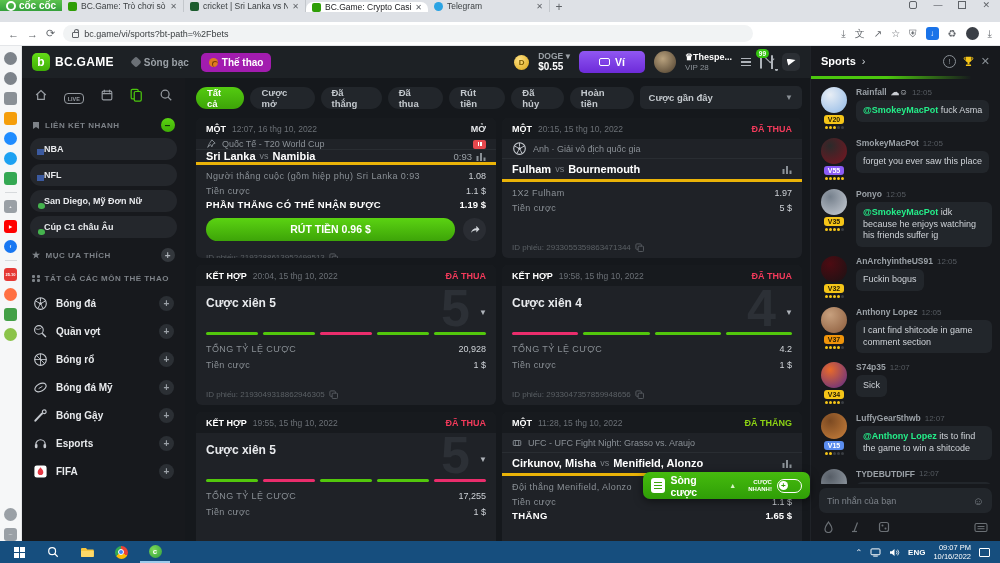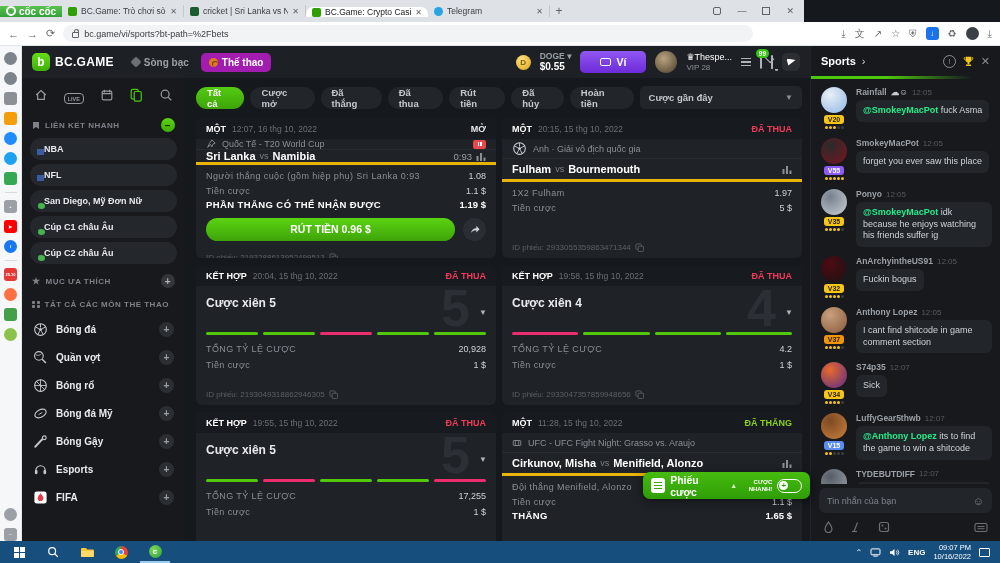--- a/index.html
+++ b/index.html
@@ -1,19 +1,19 @@
 <!DOCTYPE html>
 <html><head>
 <meta charset="utf-8">
 <style>
   *{margin:0;padding:0;box-sizing:border-box;font-family:"Liberation Sans",sans-serif;}
   html,body{background:#000;}
   .screen{position:relative;width:1000px;height:563px;overflow:hidden;background:#15181c;}
   
-  .tabbar{position:absolute;left:0;top:0;width:804px;height:22px;background:#dee1e6;display:flex;align-items:center;}
+  .tabbar{position:absolute;left:0;top:0;width:1000px;height:22px;background:#dee1e6;display:flex;align-items:flex-start;}
   .cc-logo{width:62px;background:linear-gradient(#5bc24e,#35a03c);color:#fff;font-size:10px;font-weight:700;display:flex;align-items:center;justify-content:center;gap:3px;}
   .cc-ring{width:10px;height:10px;border:2px solid #fff;border-radius:50%;display:inline-block;}
   .tabs{display:flex;align-items:stretch;}
   .tab{width:122px;display:flex;align-items:center;gap:4px;padding:0 6px;font-size:8.5px;color:#3c4043;border-right:1px solid #c3c7cc;}
   .tab.active{background:#fff;border-radius:7px 7px 0 0;margin-top:2px;border-right:none;color:#202124;}
   .tab .fav{width:9px;height:9px;border-radius:2px;flex:none;}
   .tab .t{flex:1;white-space:nowrap;overflow:hidden;}
   .tab .x{color:#5f6368;font-size:8px;flex:none;}
   .newtab{width:18px;display:flex;align-items:center;justify-content:center;color:#5f6368;font-size:12px;}
   .winctl{margin-left:auto;display:flex;align-items:center;gap:16px;padding-right:10px;color:#5f6368;font-size:9px;}
@@ -48,21 +48,21 @@
   .bball::after{content:"";position:absolute;inset:0;border-left:1px solid #7a3d05;border-top:1px solid #7a3d05;border-radius:50%;left:3px;top:3px;}
   .hright{margin-left:auto;display:flex;align-items:center;gap:9px;}
   .coin{width:15px;height:15px;border-radius:50%;background:radial-gradient(circle at 35% 30%,#ffe082,#d9a514);color:#7a5b00;font-size:8px;font-weight:800;display:flex;align-items:center;justify-content:center;}
   .balcol{display:flex;flex-direction:column;line-height:1.1;}
   .balcol .cur{font-size:8.5px;color:#9aa0a6;font-weight:700;}
   .balcol .amt{font-size:10px;color:#fff;font-weight:700;}
   .vi-btn{height:22px;min-width:66px;border-radius:5px;background:linear-gradient(#9057f2,#6d2bd9);color:#fff;font-size:10.5px;font-weight:700;display:flex;align-items:center;justify-content:center;gap:5px;}
   .wallet-ic{width:11px;height:8px;border:1.3px solid #fff;border-radius:2px;position:relative;}
   .avatar{width:22px;height:22px;border-radius:50%;background:radial-gradient(circle at 40% 35%,#b9a27e,#4a3c2b);}
   .ucol{display:flex;flex-direction:column;line-height:1.15;}
-  .ucol .un{font-size:9px;color:#fff;font-weight:400;}
+  .ucol .un{font-size:9px;color:#fff;font-weight:700;}
   .ucol .vip{font-size:8px;color:#8a9096;}
   .hic{color:#aeb3b9;font-size:11px;position:relative;}
   .menu-ic span{display:block;width:10px;height:1.4px;background:#aeb3b9;margin:2px 0;}
   .mail{width:13px;height:9px;border:1.3px solid #aeb3b9;border-radius:2px;position:relative;}
   .mail::after{content:"";position:absolute;left:0;top:0;width:9px;height:5px;border-right:1.3px solid #aeb3b9;border-bottom:1.3px solid #aeb3b9;transform:rotate(45deg) translate(1px,-3px);}
   .badge99{position:absolute;top:-7px;right:-7px;background:#35c410;color:#fff;font-size:6.5px;font-weight:700;border-radius:6px;padding:1px 3px;}
   .bell{width:10px;height:10px;border:1.3px solid #aeb3b9;border-radius:5px 5px 1px 1px;position:relative;}
   .bell::after{content:"";position:absolute;left:2.5px;bottom:-3px;width:3px;height:2px;background:#aeb3b9;border-radius:0 0 2px 2px;}
   .chatic{width:18px;height:18px;background:#2b2f34;border-radius:5px;display:flex;align-items:center;justify-content:center;}
   .chatic i{width:9px;height:7px;background:#fff;clip-path:polygon(0 0,100% 20%,20% 100%);}
@@ -353,24 +353,20 @@
       <span>NFL</span>
     </div>
     <div class="qitem">
       <span><span class="fl fl-globe"></span></span>
       <span>San Diego, Mỹ Đơn Nữ</span>
     </div>
     <div class="qitem">
       <span><span class="fl fl-globe"></span></span>
       <span>Cúp C1 châu Âu</span>
     </div>
-    <div class="qitem">
-      <span><span class="fl fl-globe"></span></span>
-      <span>Cúp C2 châu Âu</span>
-    </div>
   <div class="sechead">
     <span style="color:#7d8288;font-size:9px;">★</span>
     <span>MỤC ƯA THÍCH</span>
     <span class="ctl plus">+</span>
   </div>
   <div class="sechead">
     <span class="gridic">
                 <i></i>
                 <i></i>
                 <i></i>
@@ -931,21 +927,21 @@
       </div>
     </div>
   </div>
 
   <div class="betslip">
     <span class="bs-ic">
         <i></i>
         <i></i>
         <i></i>
       </span>
-    <span class="bs-label">Phiếu cược</span>
+    <span class="bs-label">Sòng cược</span>
     <span class="bs-caret">▲</span>
     <span class="bs-quick">CƯỢC NHANH!</span>
     <span class="bs-toggle">
         <span class="knob">+</span>
       </span>
   </div>
 
   <div class="taskbar">
     <div class="tk">
         <span class="winlogo">

